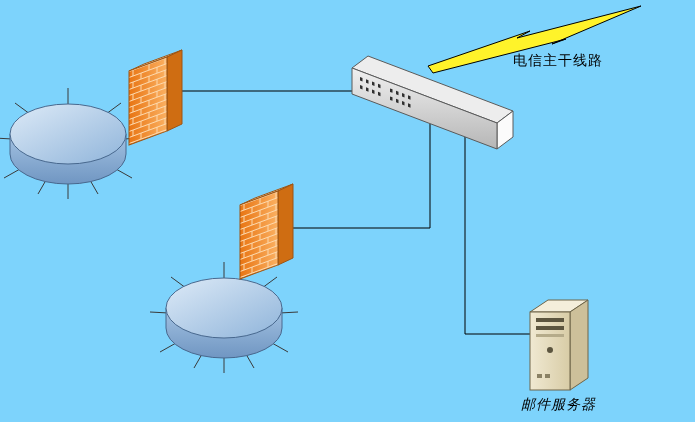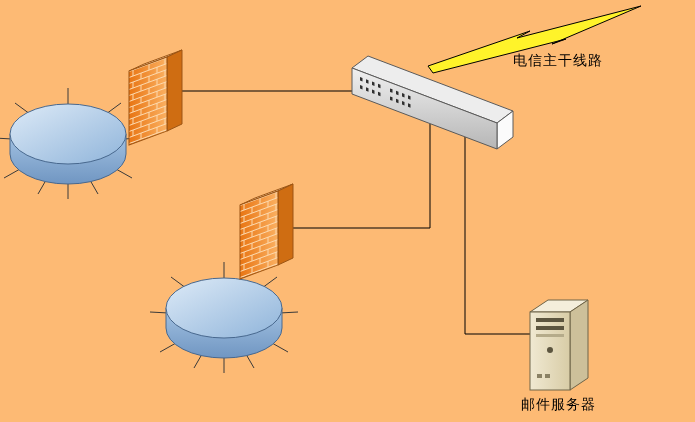--- a/index.html
+++ b/index.html
@@ -1,32 +1,32 @@
 <!DOCTYPE html>
 <html><head>
 <meta charset="utf-8">
 <style>
   html,body{margin:0;padding:0;background:#fff;}
   .canvas{
     position:relative;
     width:695px;height:422px;
-    background:#fdba74;
+    background:#7dd3fc;
     overflow:hidden;
     font-family:"DejaVu Sans", sans-serif;
   }
   .diagram-svg{position:absolute;left:0;top:0;}
   .label{
     position:absolute;
     font-size:14px;
     color:#000;
     white-space:nowrap;
     letter-spacing:1px;
   }
   .label-backbone{left:513px;top:52px;}
-  .label-mailserver{left:521px;top:396px;}
+  .label-mailserver{left:521px;top:396px;font-style:italic;}
 </style>
 </head>
 <body>
 
 <div class="canvas">
 
   <svg class="diagram-svg" width="695" height="422" viewBox="0 0 695 422">
     <defs>
       <linearGradient id="diskTop" x1="0" y1="0" x2="1" y2="1">
         <stop offset="0" stop-color="#ddeaf7"></stop>

